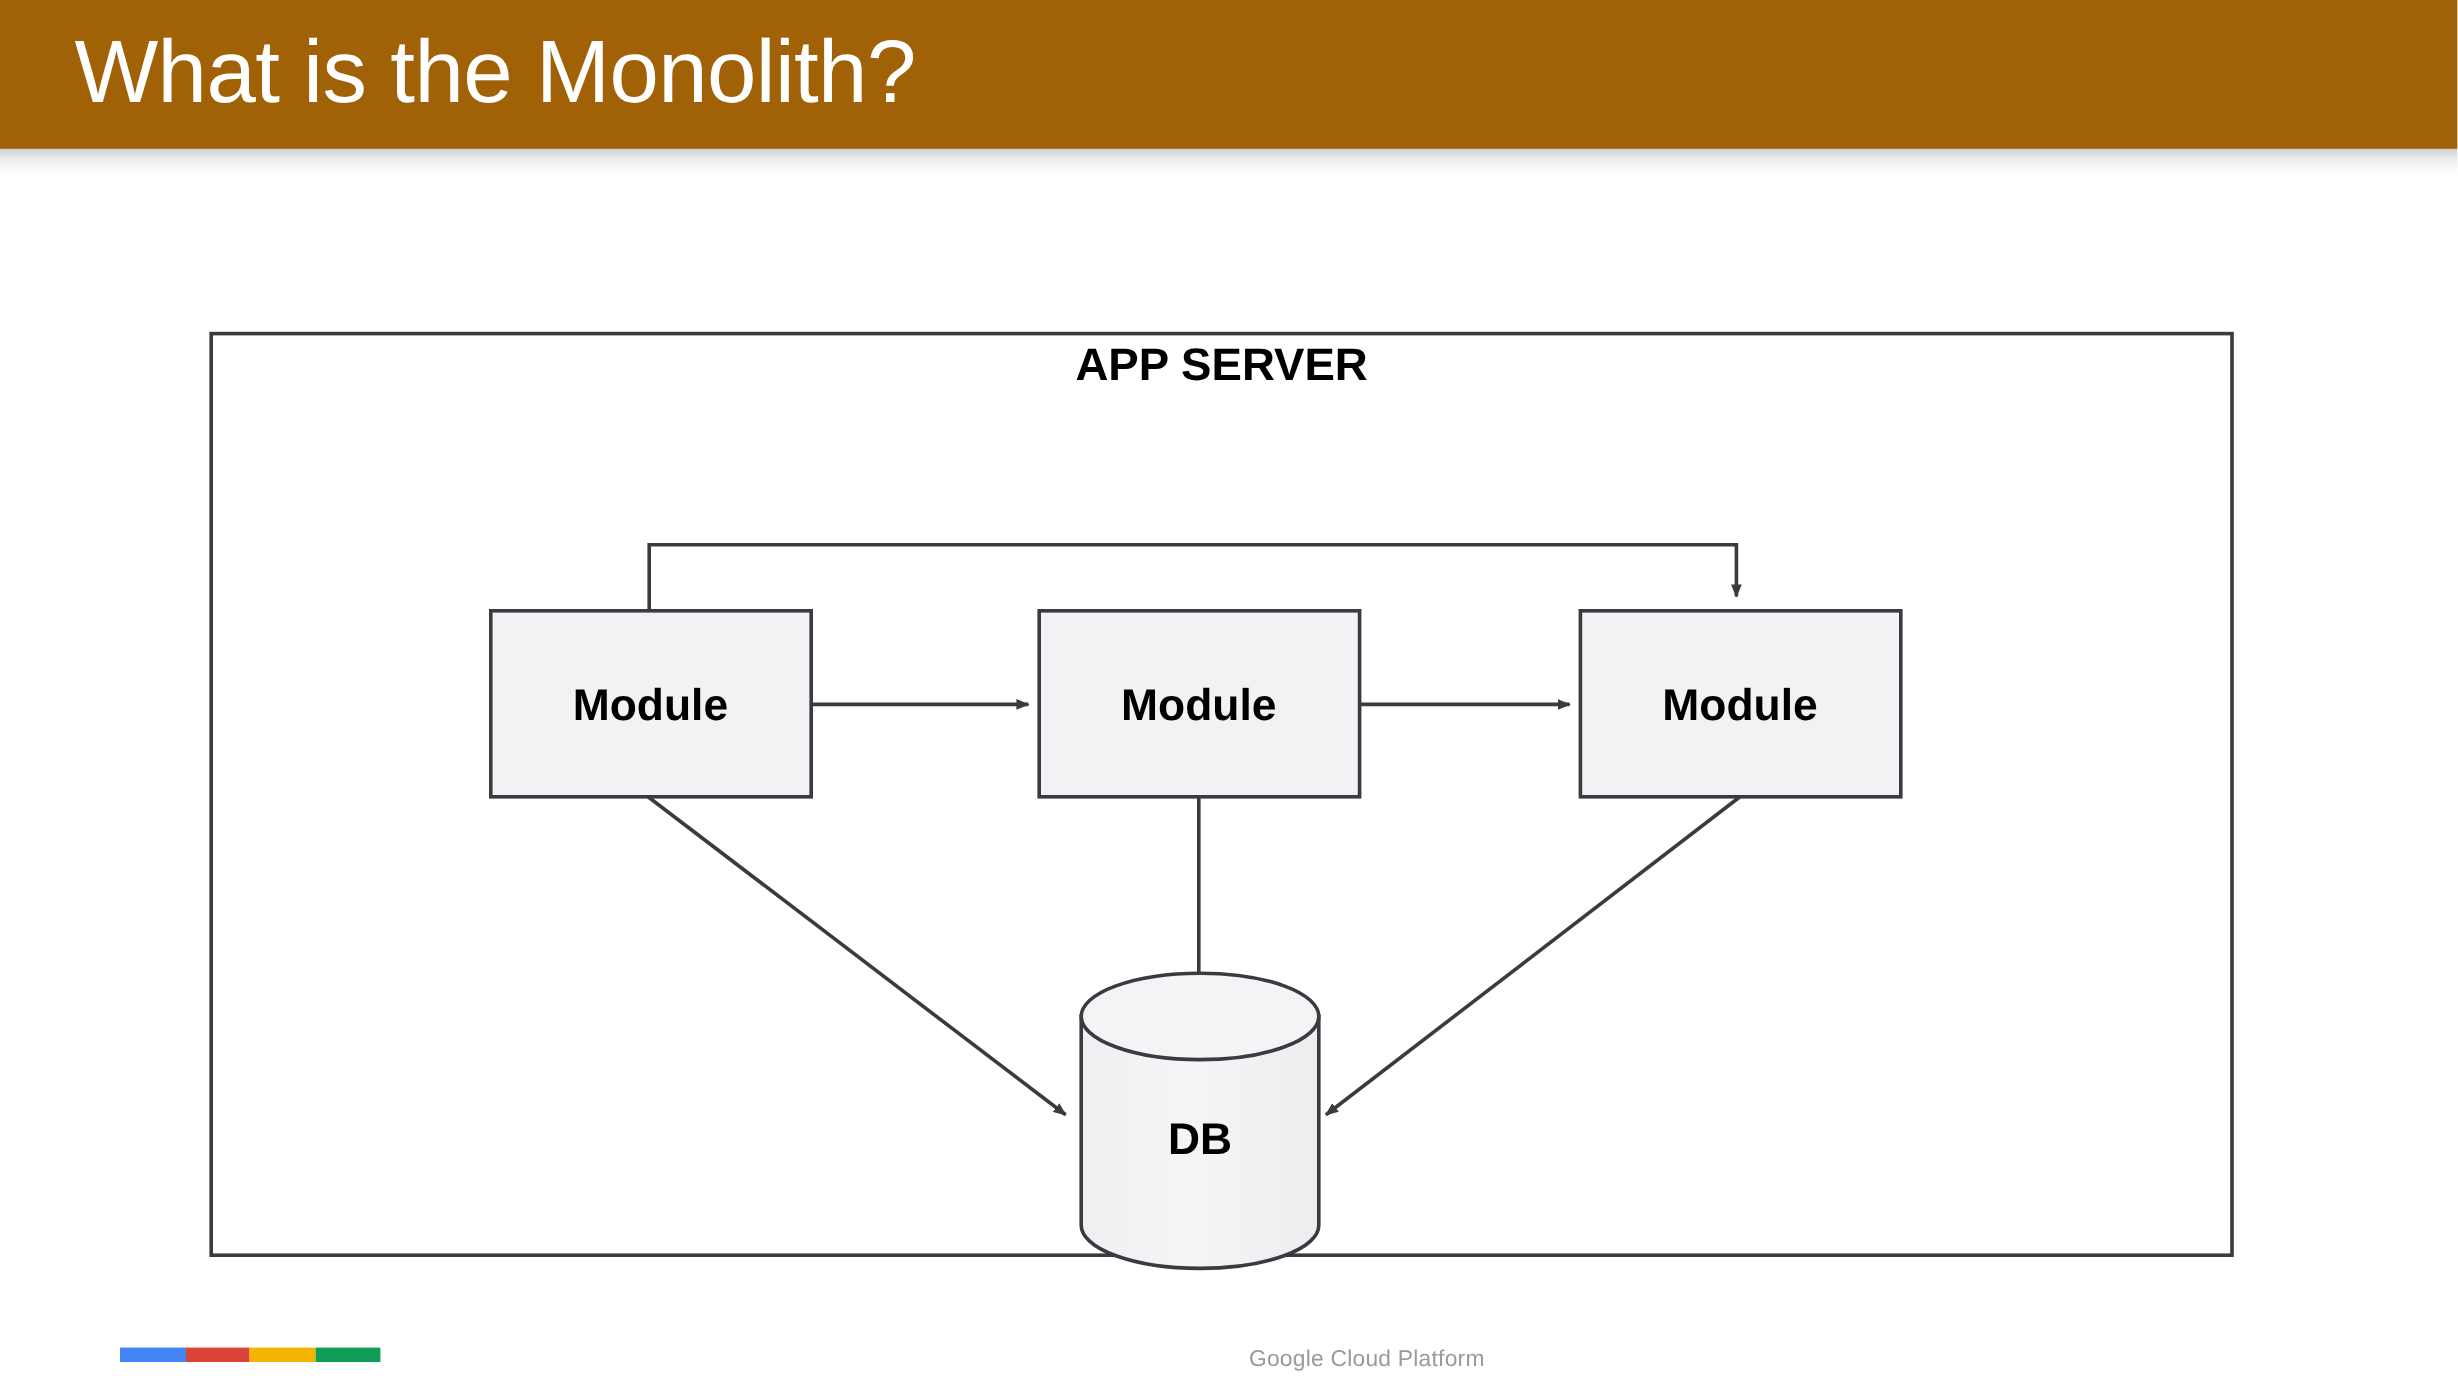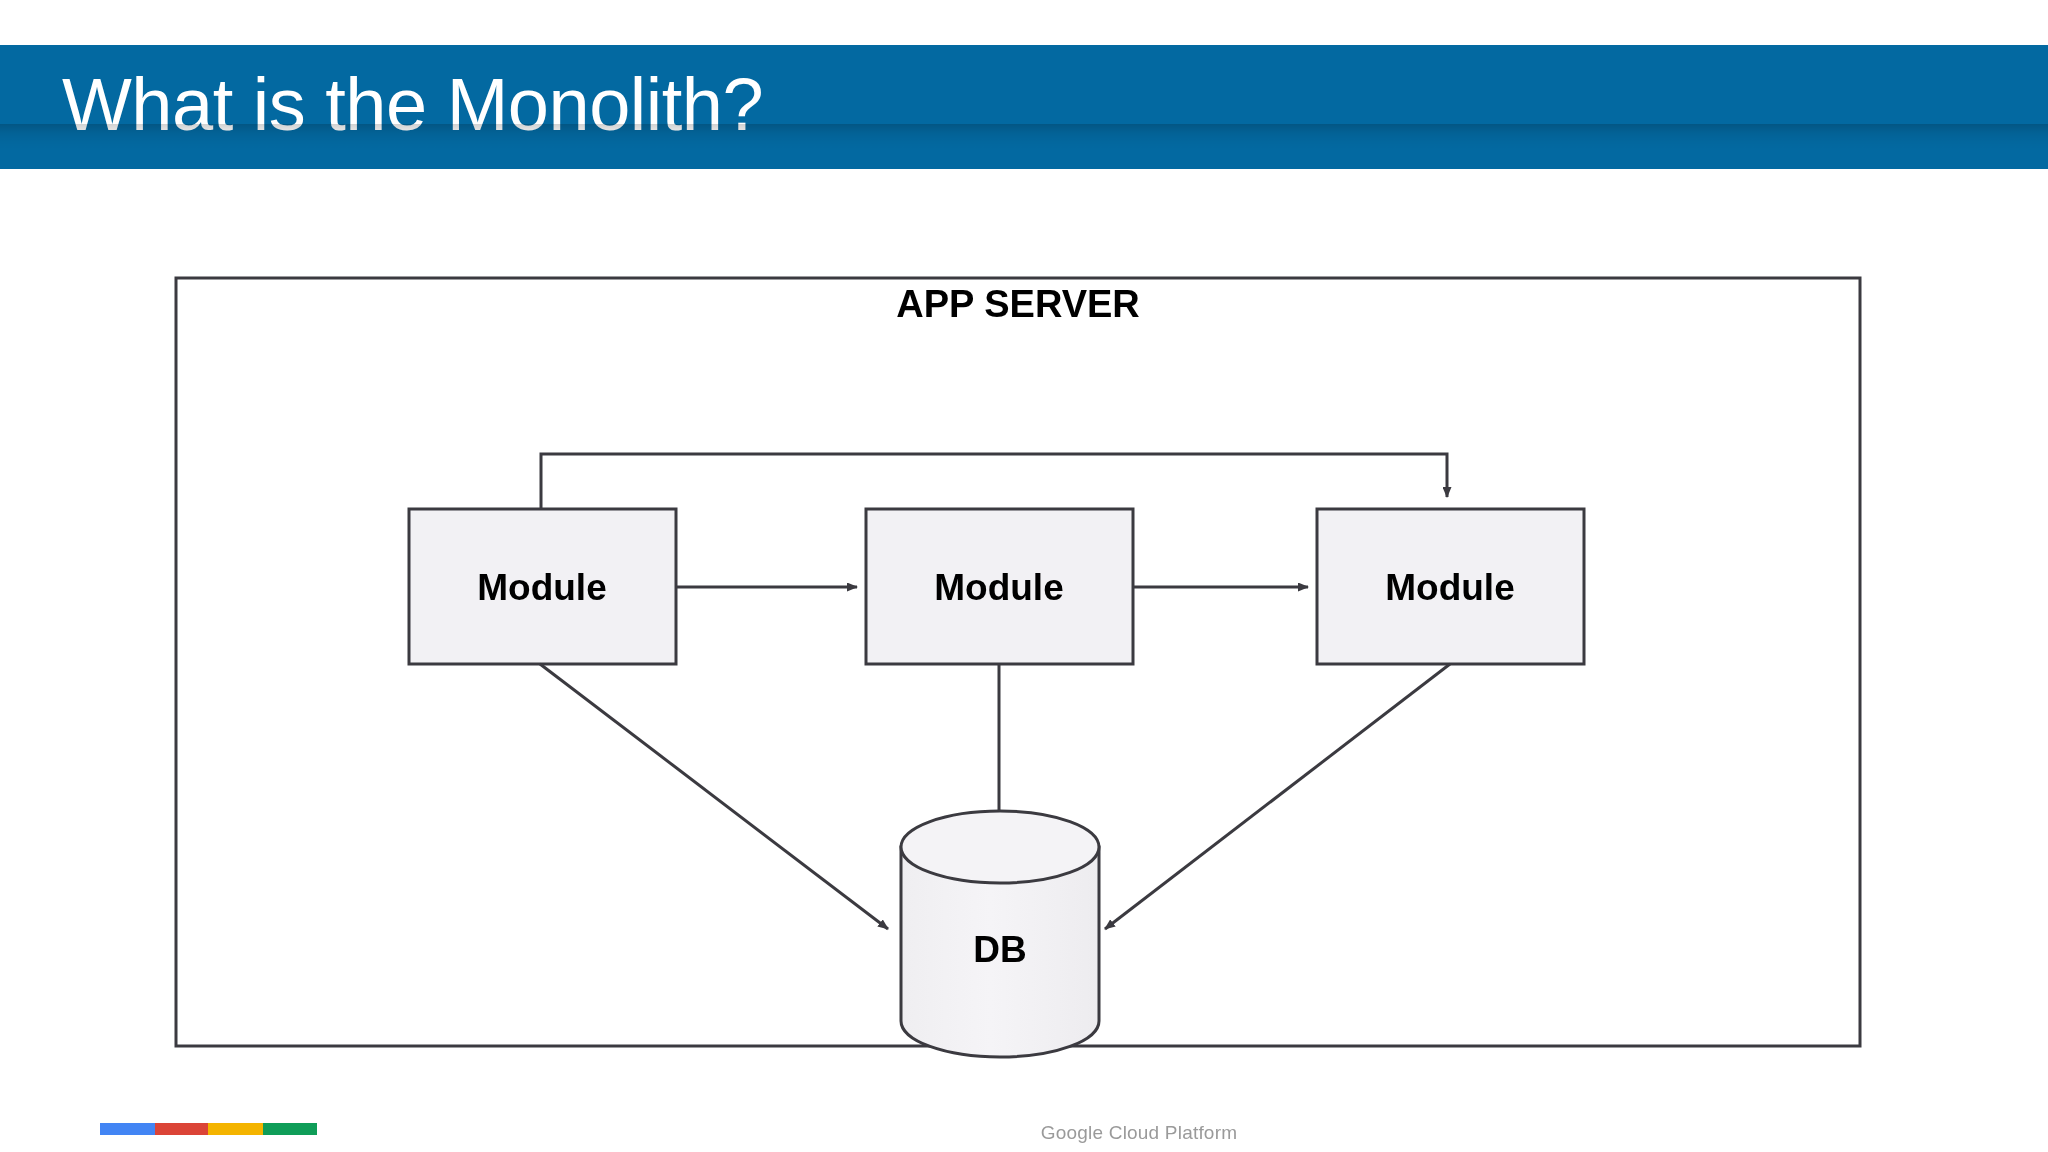--- a/index.html
+++ b/index.html
@@ -16,23 +16,22 @@
     -webkit-font-smoothing: antialiased;
   }
 
   
   .slide-header {
     position: absolute;
     left: 0;
     top: 0;
     width: 2048px;
     height: 124px;
-    background: #0369a1;
+    background: #a16207;
     box-sizing: border-box;
-    margin-top: 45px;
   }
   .slide-header-shadow {
     position: absolute;
     left: 0;
     top: 124px;
     width: 2048px;
     height: 26px;
     background: linear-gradient(to bottom, rgba(0,0,0,0.18) 0%, rgba(0,0,0,0.07) 35%, rgba(0,0,0,0.02) 70%, rgba(0,0,0,0) 100%);
   }
   .slide-title {

